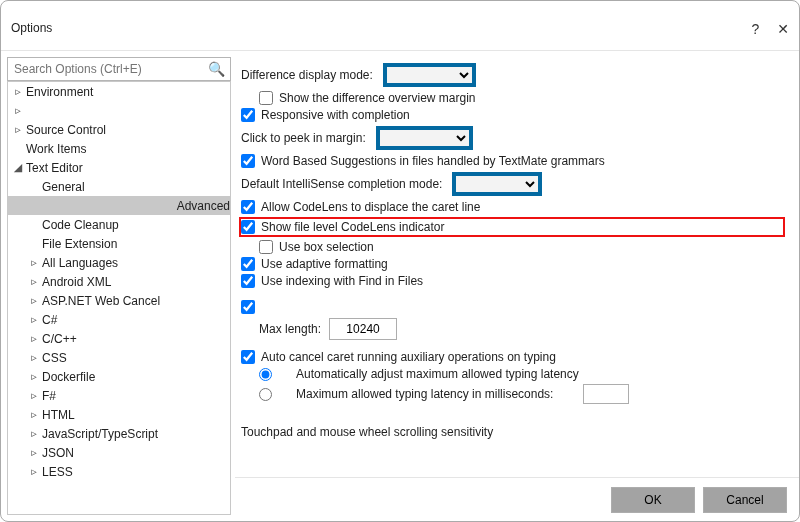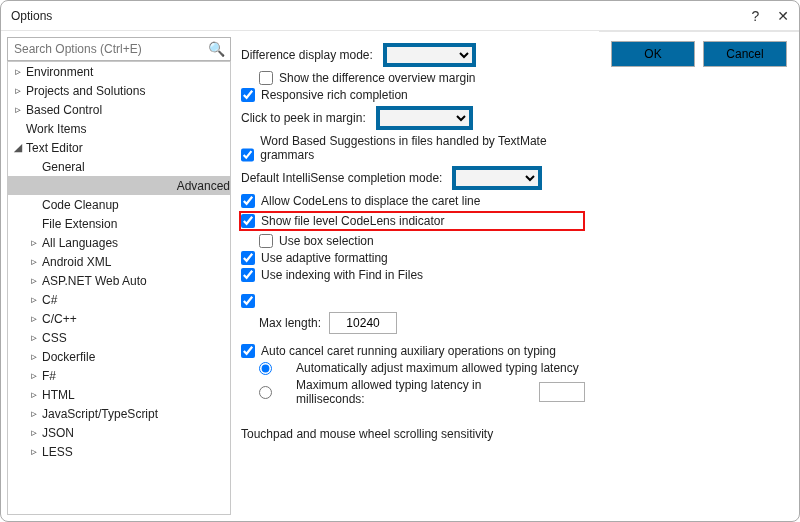--- a/index.html
+++ b/index.html
@@ -1,54 +1,54 @@
 <!DOCTYPE html>
 <html><head>
 <meta charset="utf-8">
 <style>
   * { box-sizing: border-box; }
   html, body { margin:0; padding:0; font-family:"Segoe UI", Tahoma, sans-serif; font-size:12px; color:#222; background:#fff; }
   .window { width:800px; height:522px; border:1px solid #aaa; border-radius:8px; overflow:hidden; display:flex; flex-direction:column; background:#fff; }
-  .titlebar { height:30px; display:flex; align-items:center; justify-content:space-between; padding:0 10px; border-bottom:1px solid #e5e5e5; }
+  .titlebar { height:30px; display:flex; align-items:flex-start; justify-content:space-between; padding:0 10px; border-bottom:1px solid #e5e5e5;margin-top:20px; }
   .titlebar .title { font-size:12px; }
   .titlebar .ctrls { display:flex; gap:18px; align-items:center; font-size:14px; color:#333; }
   .titlebar .ctrls span { cursor:default; }
   .body { flex:1; display:flex; min-height:0; }
   .sidebar { width:234px; display:flex; flex-direction:column; padding:6px 4px 6px 6px; }
   .search { position:relative; }
   .search input { width:100%; height:24px; border:1px solid #b5b5b5; padding:2px 24px 2px 6px; font-family:inherit; font-size:12px; background:#fff; }
   .search .icon { position:absolute; right:5px; top:4px; font-size:14px; color:#555; }
   .treewrap { flex:1; border:1px solid #c8c8c8; overflow:hidden; display:flex; }
   .tree { flex:1; overflow-y:auto; background:#fff; }
   .tree::-webkit-scrollbar { width:16px; }
   .tree::-webkit-scrollbar-thumb { background:#c1c1c1; }
   .tree::-webkit-scrollbar-track { background:#f0f0f0; }
   .node { display:flex; align-items:center; height:19px; padding-left:4px; white-space:nowrap; }
   .node.d1 { padding-left:20px; }
   .arrow { width:12px; display:inline-block; text-align:center; font-size:11px; color:#555; margin-right:2px; }
   .node.selected { background:#c8c8c8;justify-content:flex-end; }
-  .main { flex:1; display:flex; flex-direction:row; min-width:0; }
+  .main { flex:1; display:flex; flex-direction:column; min-width:0; }
   .content-outer { flex:1; position:relative; overflow:hidden; }
   .content { position:absolute; inset:0; overflow-y:auto; padding:8px 14px 8px 6px; }
   .content::-webkit-scrollbar { width:16px; }
   .content::-webkit-scrollbar-thumb { background:#c1c1c1; }
   .content::-webkit-scrollbar-track { background:#f0f0f0; }
   .row { display:flex; align-items:center; gap:10px; margin:4px 0; min-height:22px; }
   select { height:22px; border:4px solid #0369a1; background:#f3f3f3; font-family:inherit; font-size:12px; min-width:88px; padding:8px 4px; }
   .ck { display:flex; align-items:flex-end; gap:6px; margin:3px 0; }
   .ck input[type=checkbox]{ width:14px; height:14px; margin:0; }
   .ck.indent1 { margin-left:18px; }
   .highlight { border:2px solid #e11; padding:1px 20px 1px 0; margin-left:-2px; }
   .maxlen { display:flex; align-items:center; gap:8px; margin:4px 0 10px 18px; }
   .maxlen input { width:68px; height:22px; border:1px solid #adadad; text-align:center; font-family:inherit; font-size:12px; }
   .radio { display:flex; align-items:center; gap:24px; margin:3px 0 3px 18px; }
   .radio input { margin:0; }
   .radio .numinput { width:46px; height:20px; border:1px solid #adadad; margin-left:6px; }
   .footer { height:44px; border-top:1px solid #e5e5e5; display:flex; align-items:center; justify-content:flex-end; gap:8px; padding:0 12px; }
-  .footer button { width:84px; height:26px; border:1px solid #adadad; background:#0369a1; font-family:inherit; font-size:12px; }
+  .footer button { width:84px; height:26px; border:1px solid #adadad; background:#a3a3a3; font-family:inherit; font-size:12px; }
 </style>
 </head>
 <body>
 
 <div class="window">
   <div class="titlebar">
     <span class="title">Options</span>
     <div class="ctrls">
       <span>?</span>
       <span>✕</span>
@@ -62,25 +62,24 @@
         <span class="icon">🔍</span>
       </div>
       <div class="treewrap">
         <div class="tree" id="tree">
             <div class="node d0">
               <span class="arrow">▹</span>
               <span>Environment</span>
             </div>
             <div class="node d0">
               <span class="arrow">▹</span>
-              <span>Projects and Solutions</span>
-            </div>
-            <div class="node d0">
-              <span class="arrow">▹</span>
-              <span>Based Control</span>
+            </div>
+            <div class="node d0">
+              <span class="arrow">▹</span>
+              <span>Source Control</span>
             </div>
             <div class="node d0">
               <span class="arrow"></span>
               <span>Work Items</span>
             </div>
             <div class="node d0">
               <span class="arrow">◢</span>
               <span>Text Editor</span>
             </div>
             <div class="node d1">
@@ -102,21 +101,21 @@
             <div class="node d1">
               <span class="arrow">▹</span>
               <span>All Languages</span>
             </div>
             <div class="node d1">
               <span class="arrow">▹</span>
               <span>Android XML</span>
             </div>
             <div class="node d1">
               <span class="arrow">▹</span>
-              <span>ASP.NET Web Auto</span>
+              <span>ASP.NET Web Cancel</span>
             </div>
             <div class="node d1">
               <span class="arrow">▹</span>
               <span>C#</span>
             </div>
             <div class="node d1">
               <span class="arrow">▹</span>
               <span>C/C++</span>
             </div>
             <div class="node d1">
@@ -158,21 +157,21 @@
           <div class="row">
             <span>Difference display mode:</span>
             <select><option>Whole line</option></select>
           </div>
           <label class="ck indent1">
               <input type="checkbox" style="">
               <span>Show the difference overview margin</span>
             </label>
           <label class="ck">
               <input type="checkbox" checked="" style="">
-              <span>Responsive rich completion</span>
+              <span>Responsive with completion</span>
             </label>
 
           <div class="row">
             <span>Click to peek in margin:</span>
             <select><option>Single click</option></select>
           </div>
           <label class="ck">
               <input type="checkbox" checked="" style="">
               <span>Word Based Suggestions in files handled by TextMate grammars</span>
             </label>

